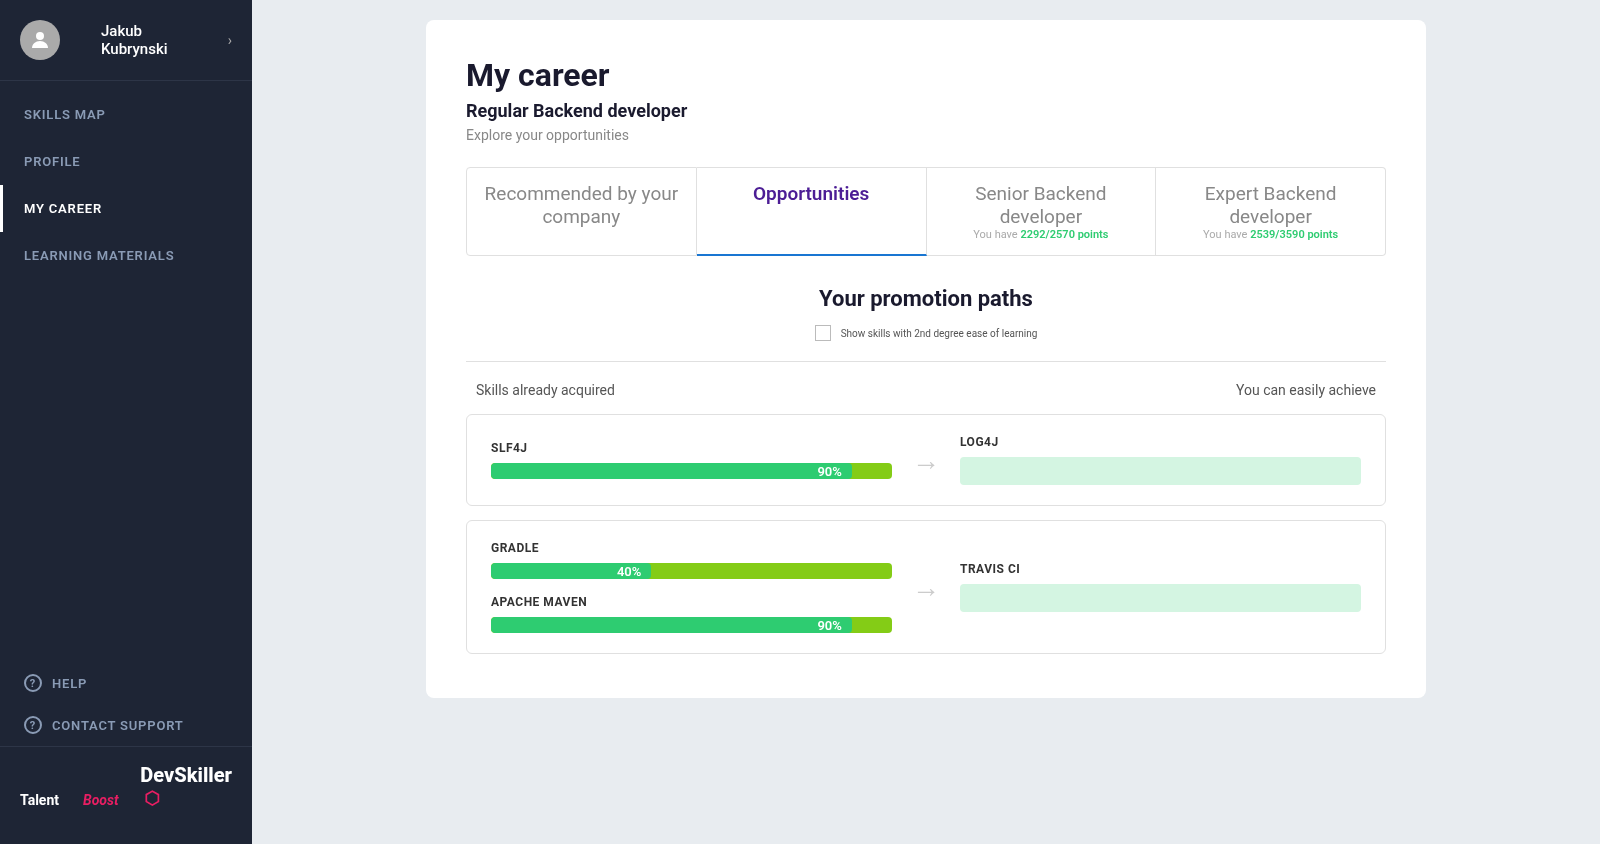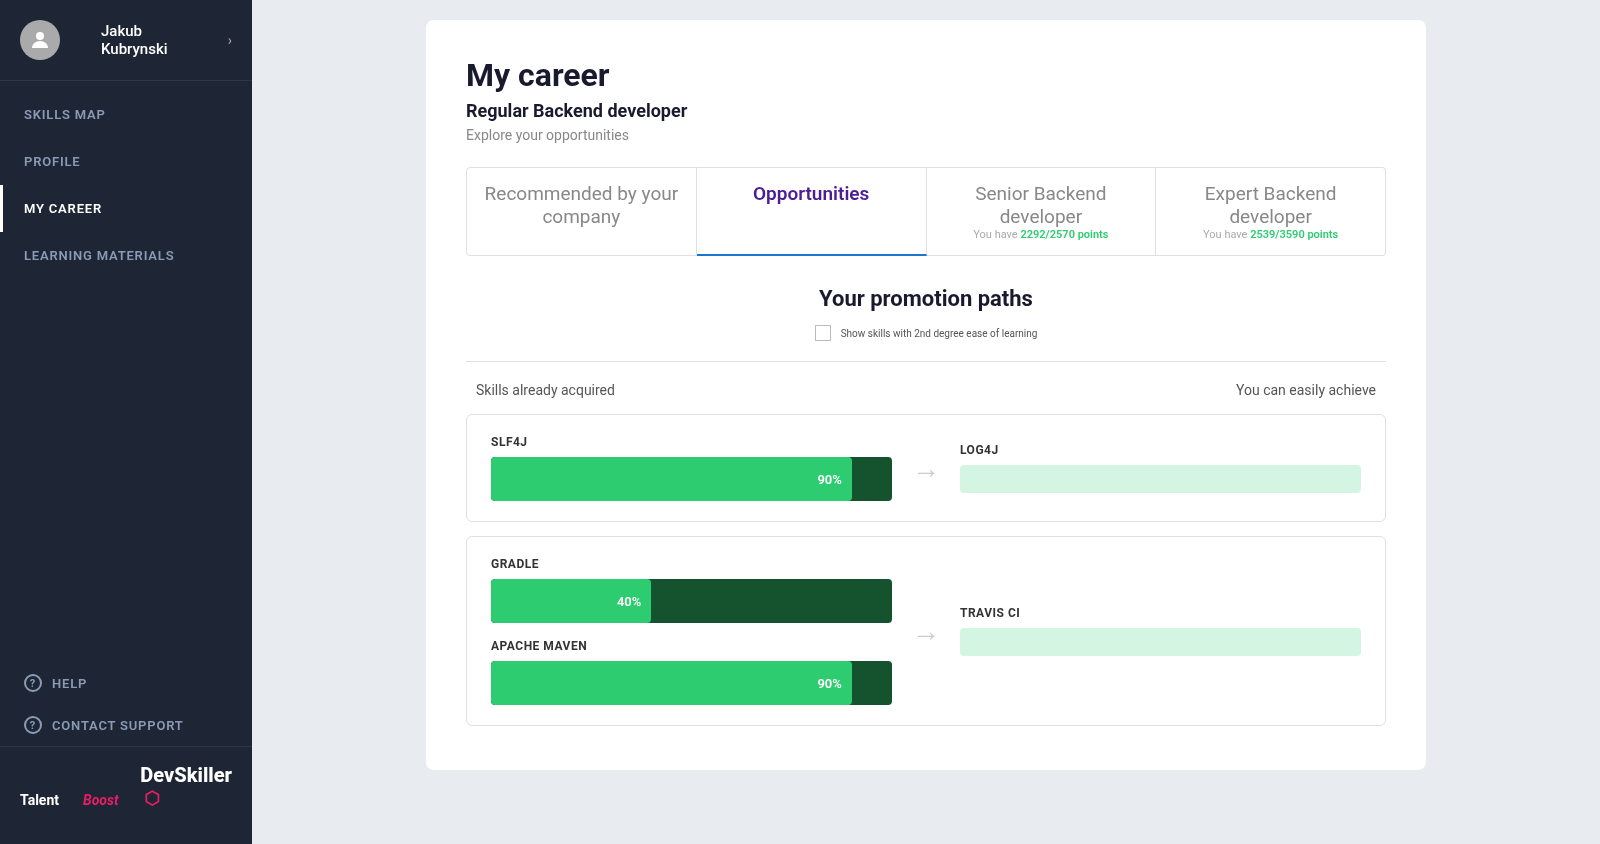--- a/index.html
+++ b/index.html
@@ -209,22 +209,22 @@
     }
     .skill-name {
       font-size: 12px;
       font-weight: 700;
       color: #333;
       text-transform: uppercase;
       letter-spacing: 0.5px;
       margin-bottom: 8px;
     }
     .progress-bar-container {
-      height: 44px;
-      background: #14532d;
+      height: 16px;
+      background: #84cc16;
       border-radius: 4px;
       overflow: hidden;
       position: relative;
     }
     .progress-bar-fill {
       height: 100%;
       background: #2ecc71;
       border-radius: 4px;
       display: flex;
       align-items: center;

